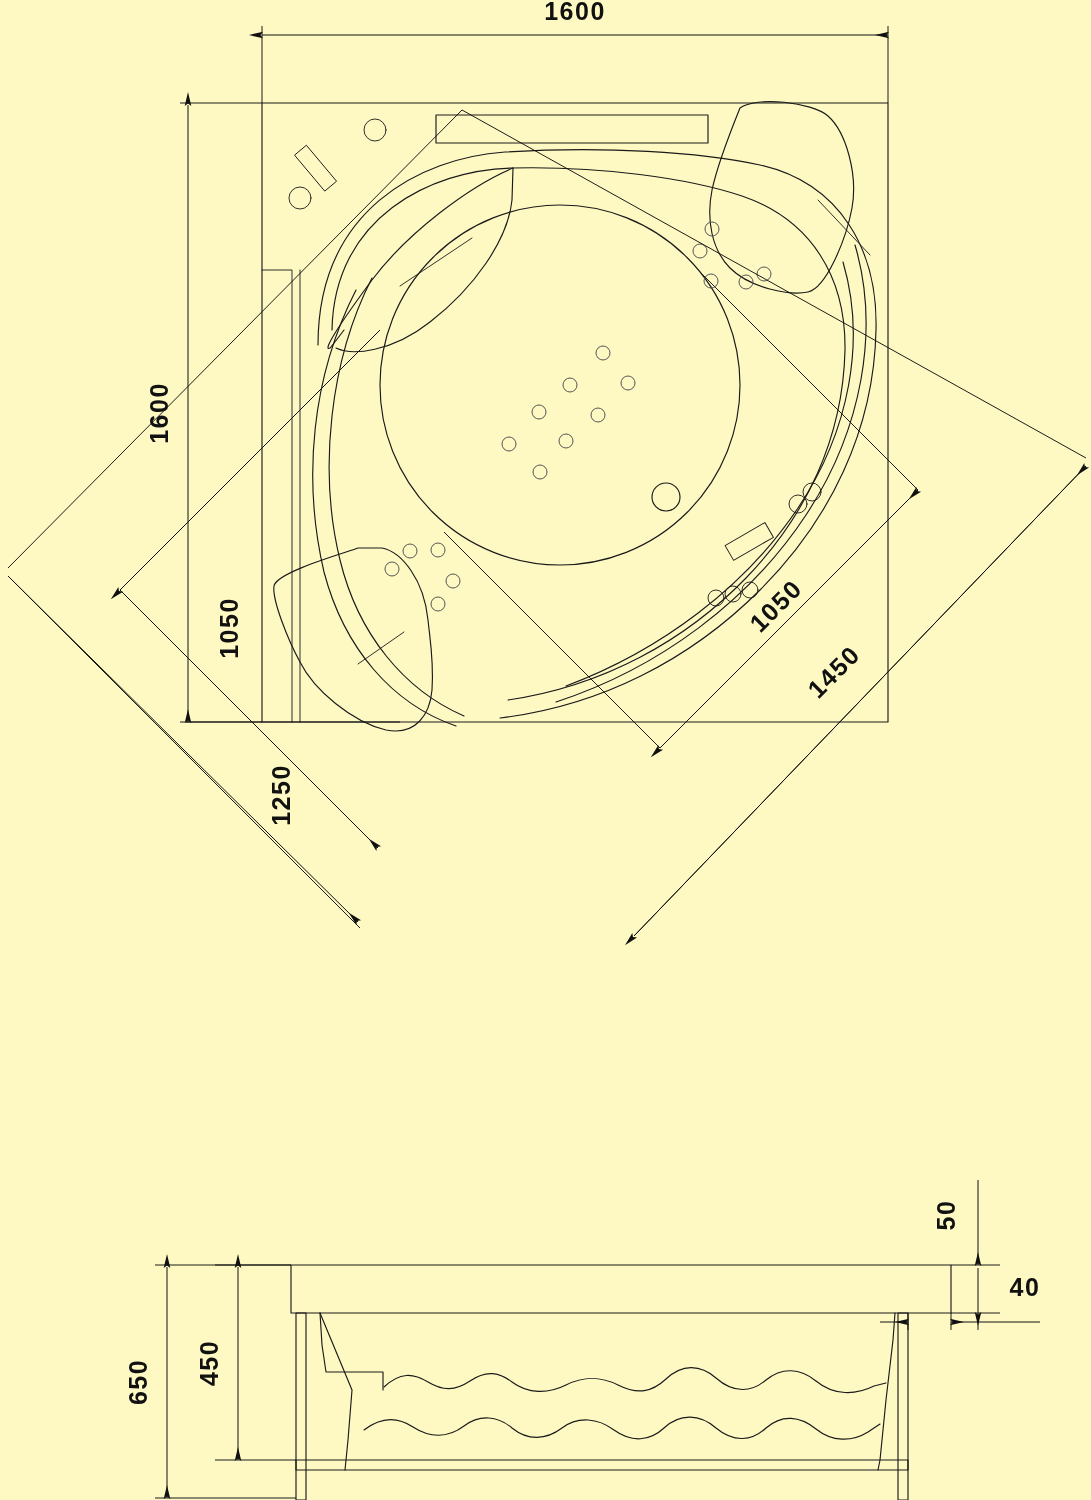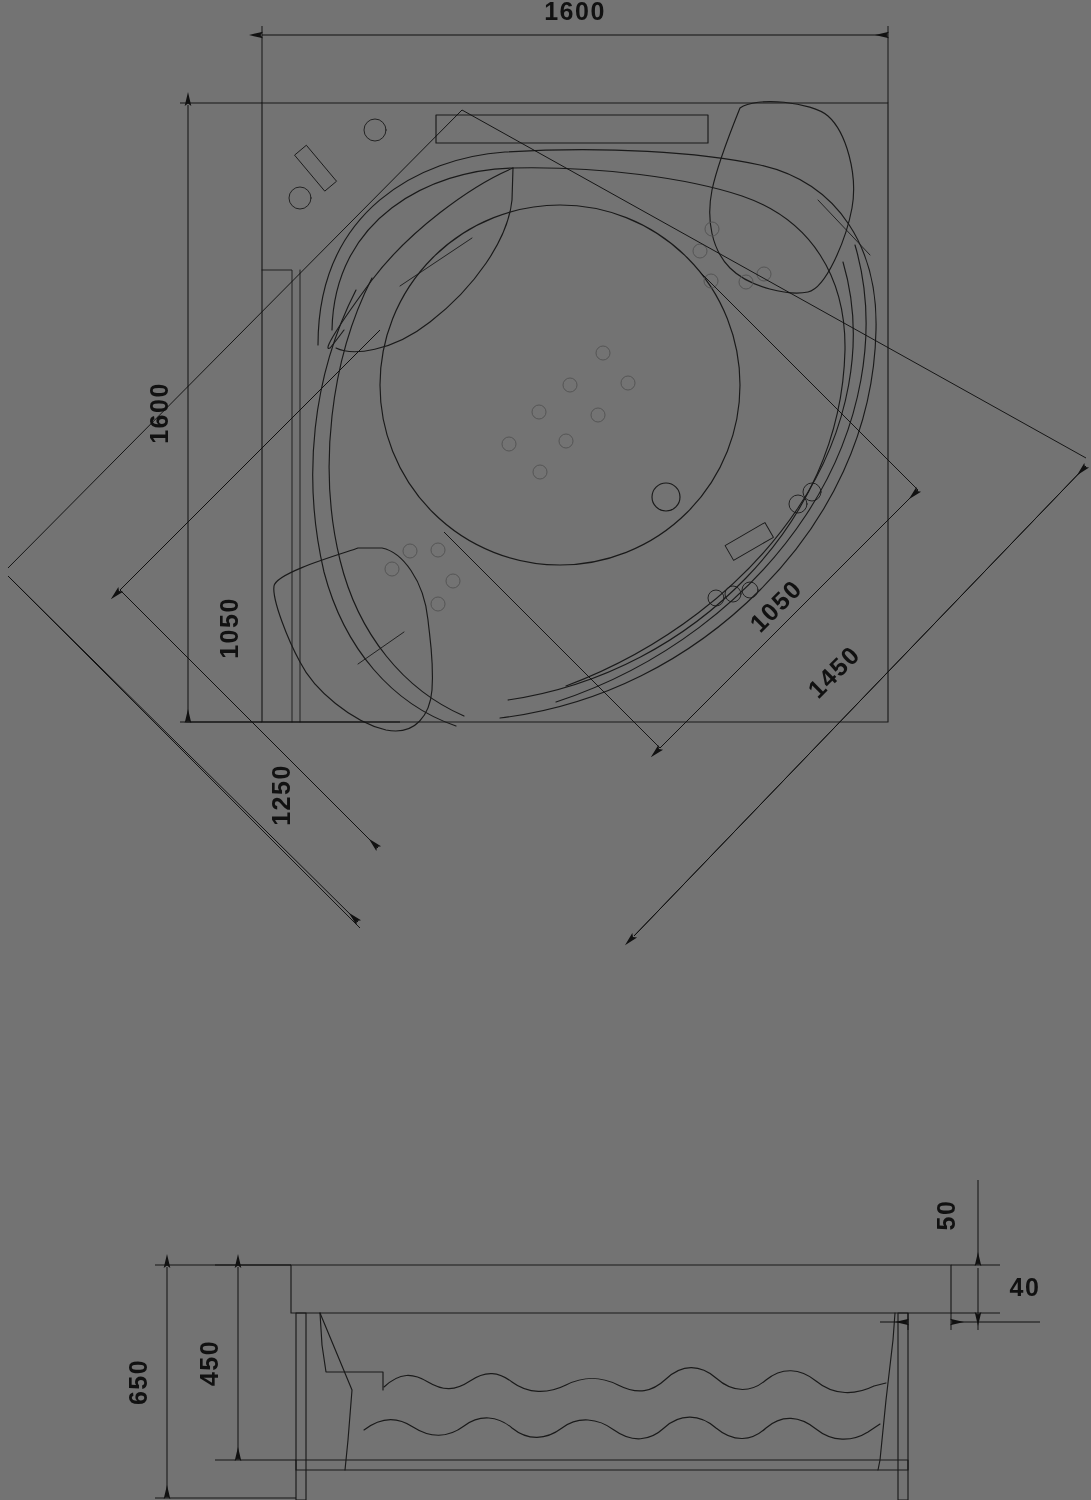--- a/index.html
+++ b/index.html
@@ -7,21 +7,21 @@
     padding: 0;
     background: #ffffff;
   }
   body {
     font-family: "Liberation Sans", sans-serif;
   }
   #sheet {
     position: relative;
     width: 1091px;
     height: 1500px;
-    background: #737373;
+    background: #fef9c3;
     overflow: hidden;
     text-align: center;
   }
   #sheet svg {
     position: absolute;
     left: 0;
     top: 0;
   }
   .ln  { stroke: #1a1a1a; stroke-width: 1.15; fill: none; stroke-linecap: round; stroke-linejoin: round; }
   .ln-thin { stroke: #1a1a1a; stroke-width: 0.9; fill: none; stroke-linecap: round; stroke-linejoin: round; }

